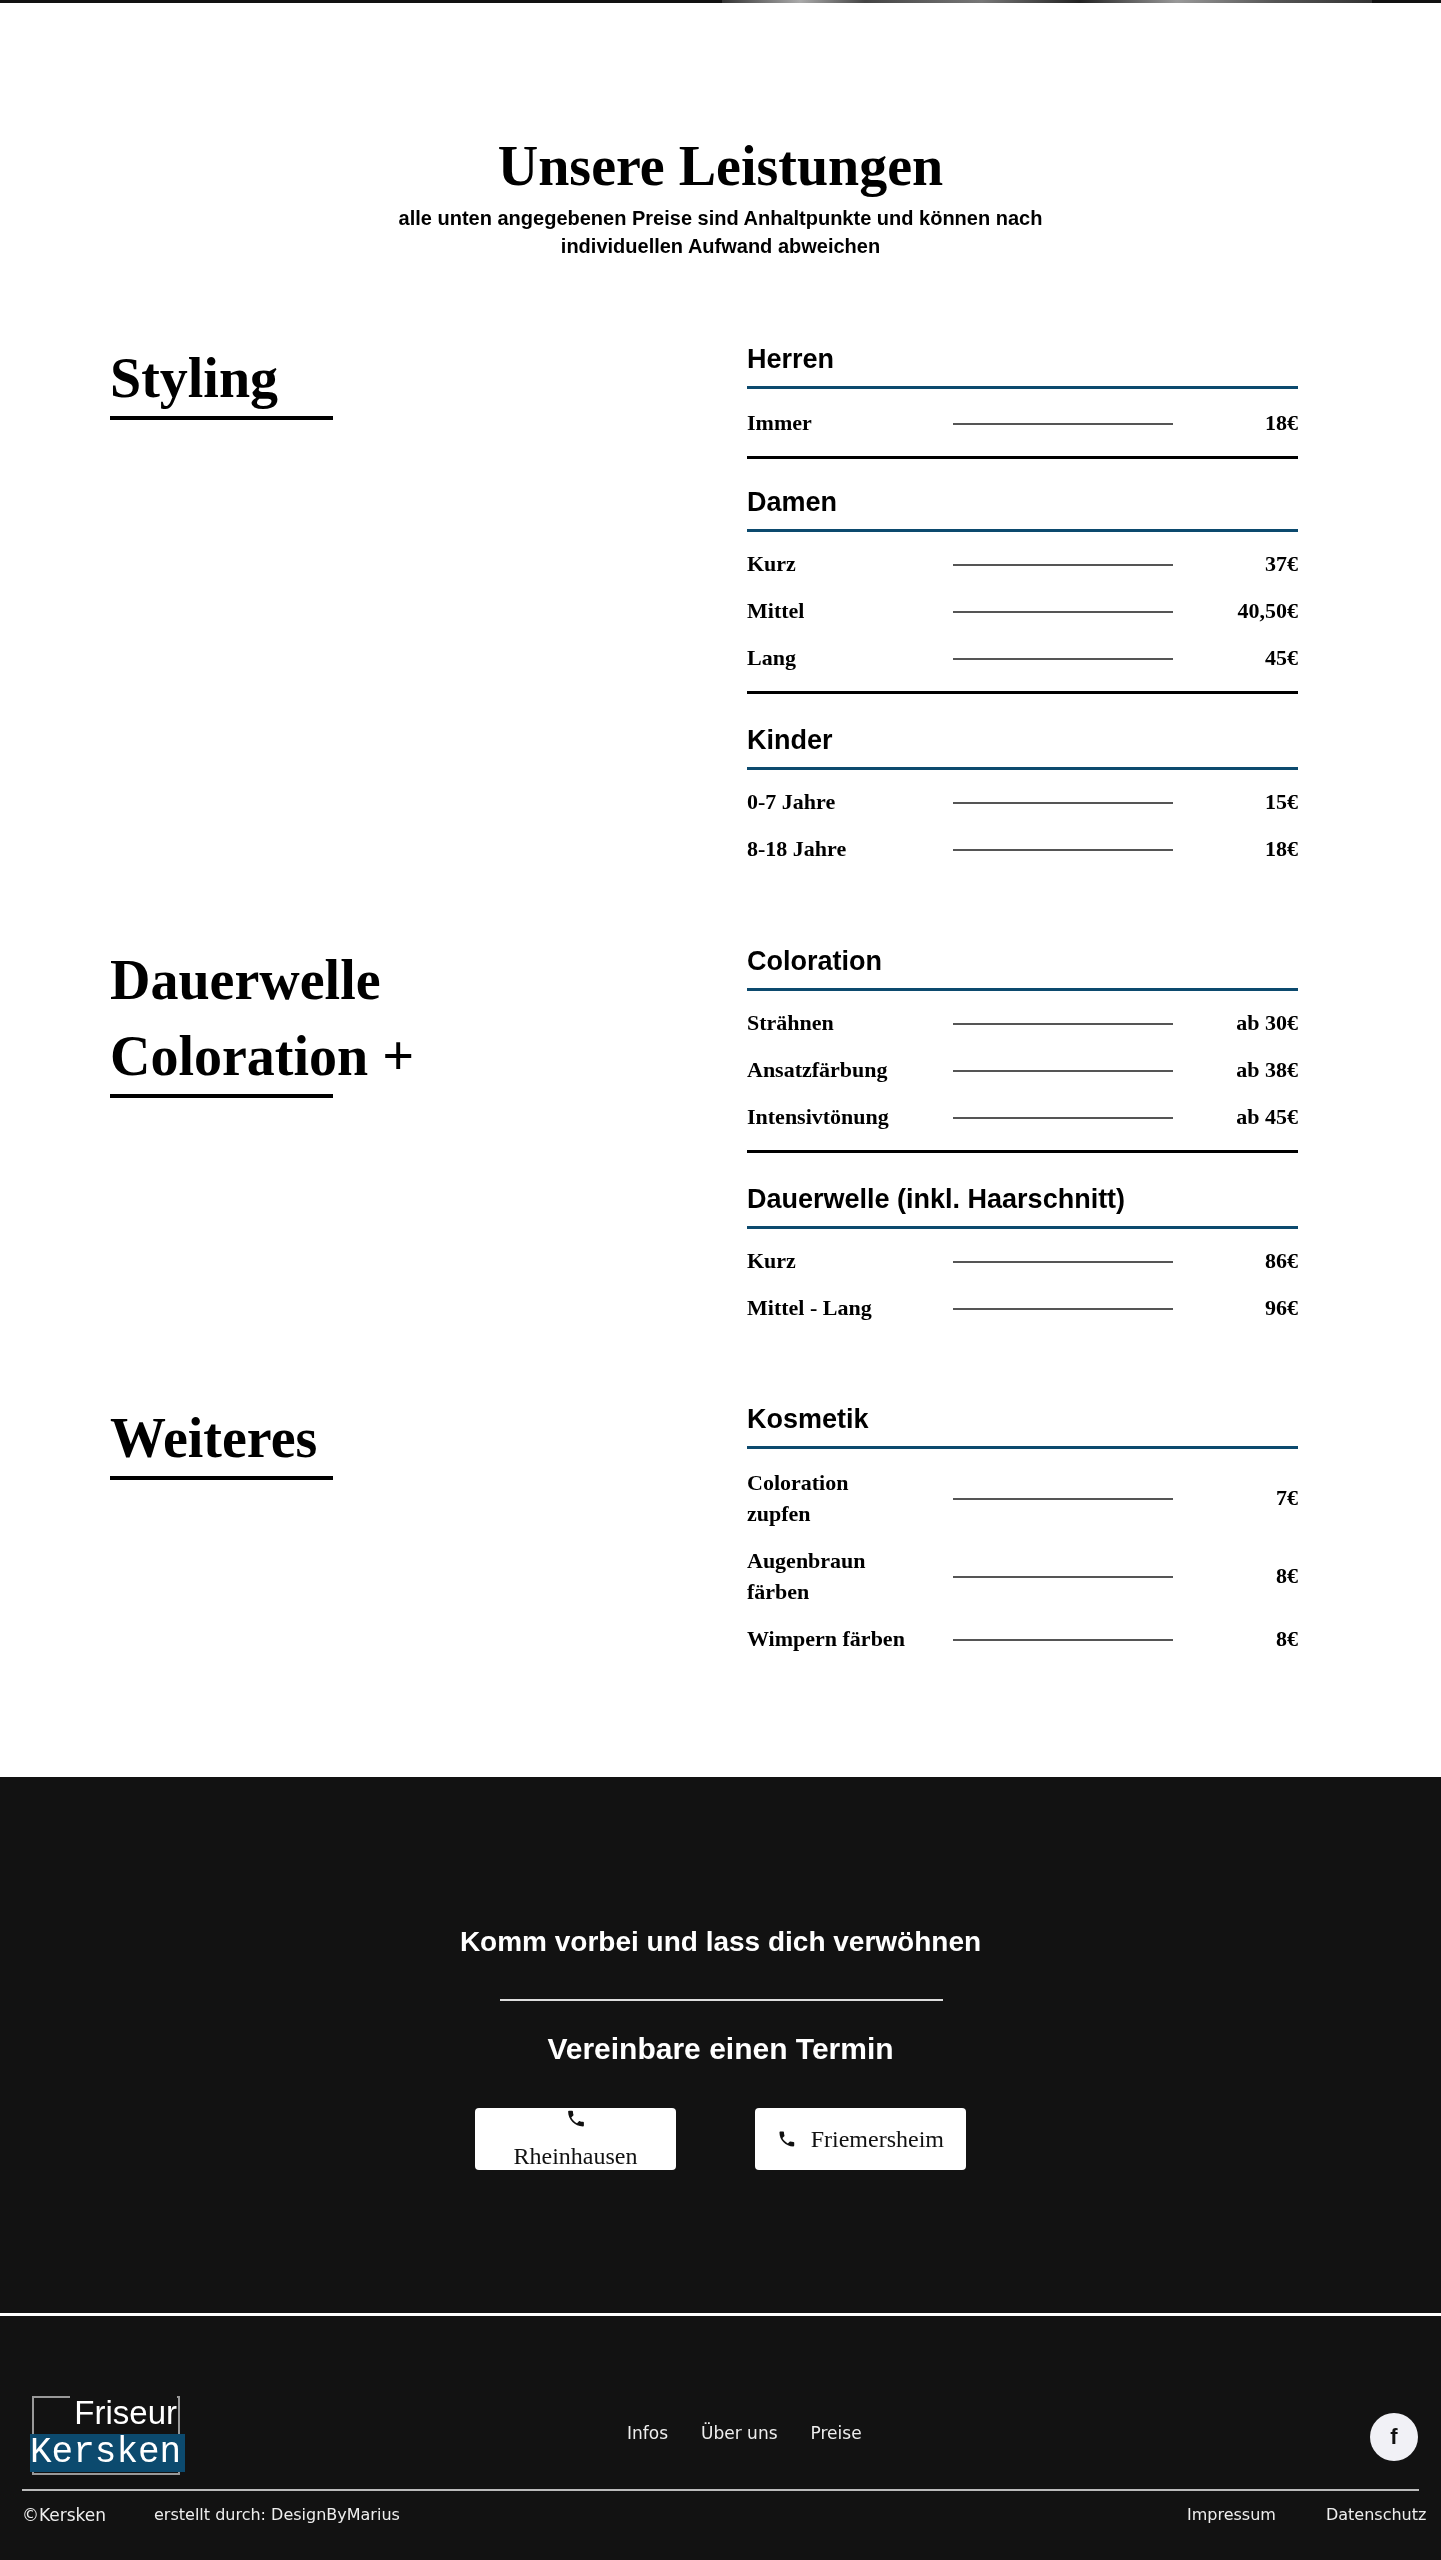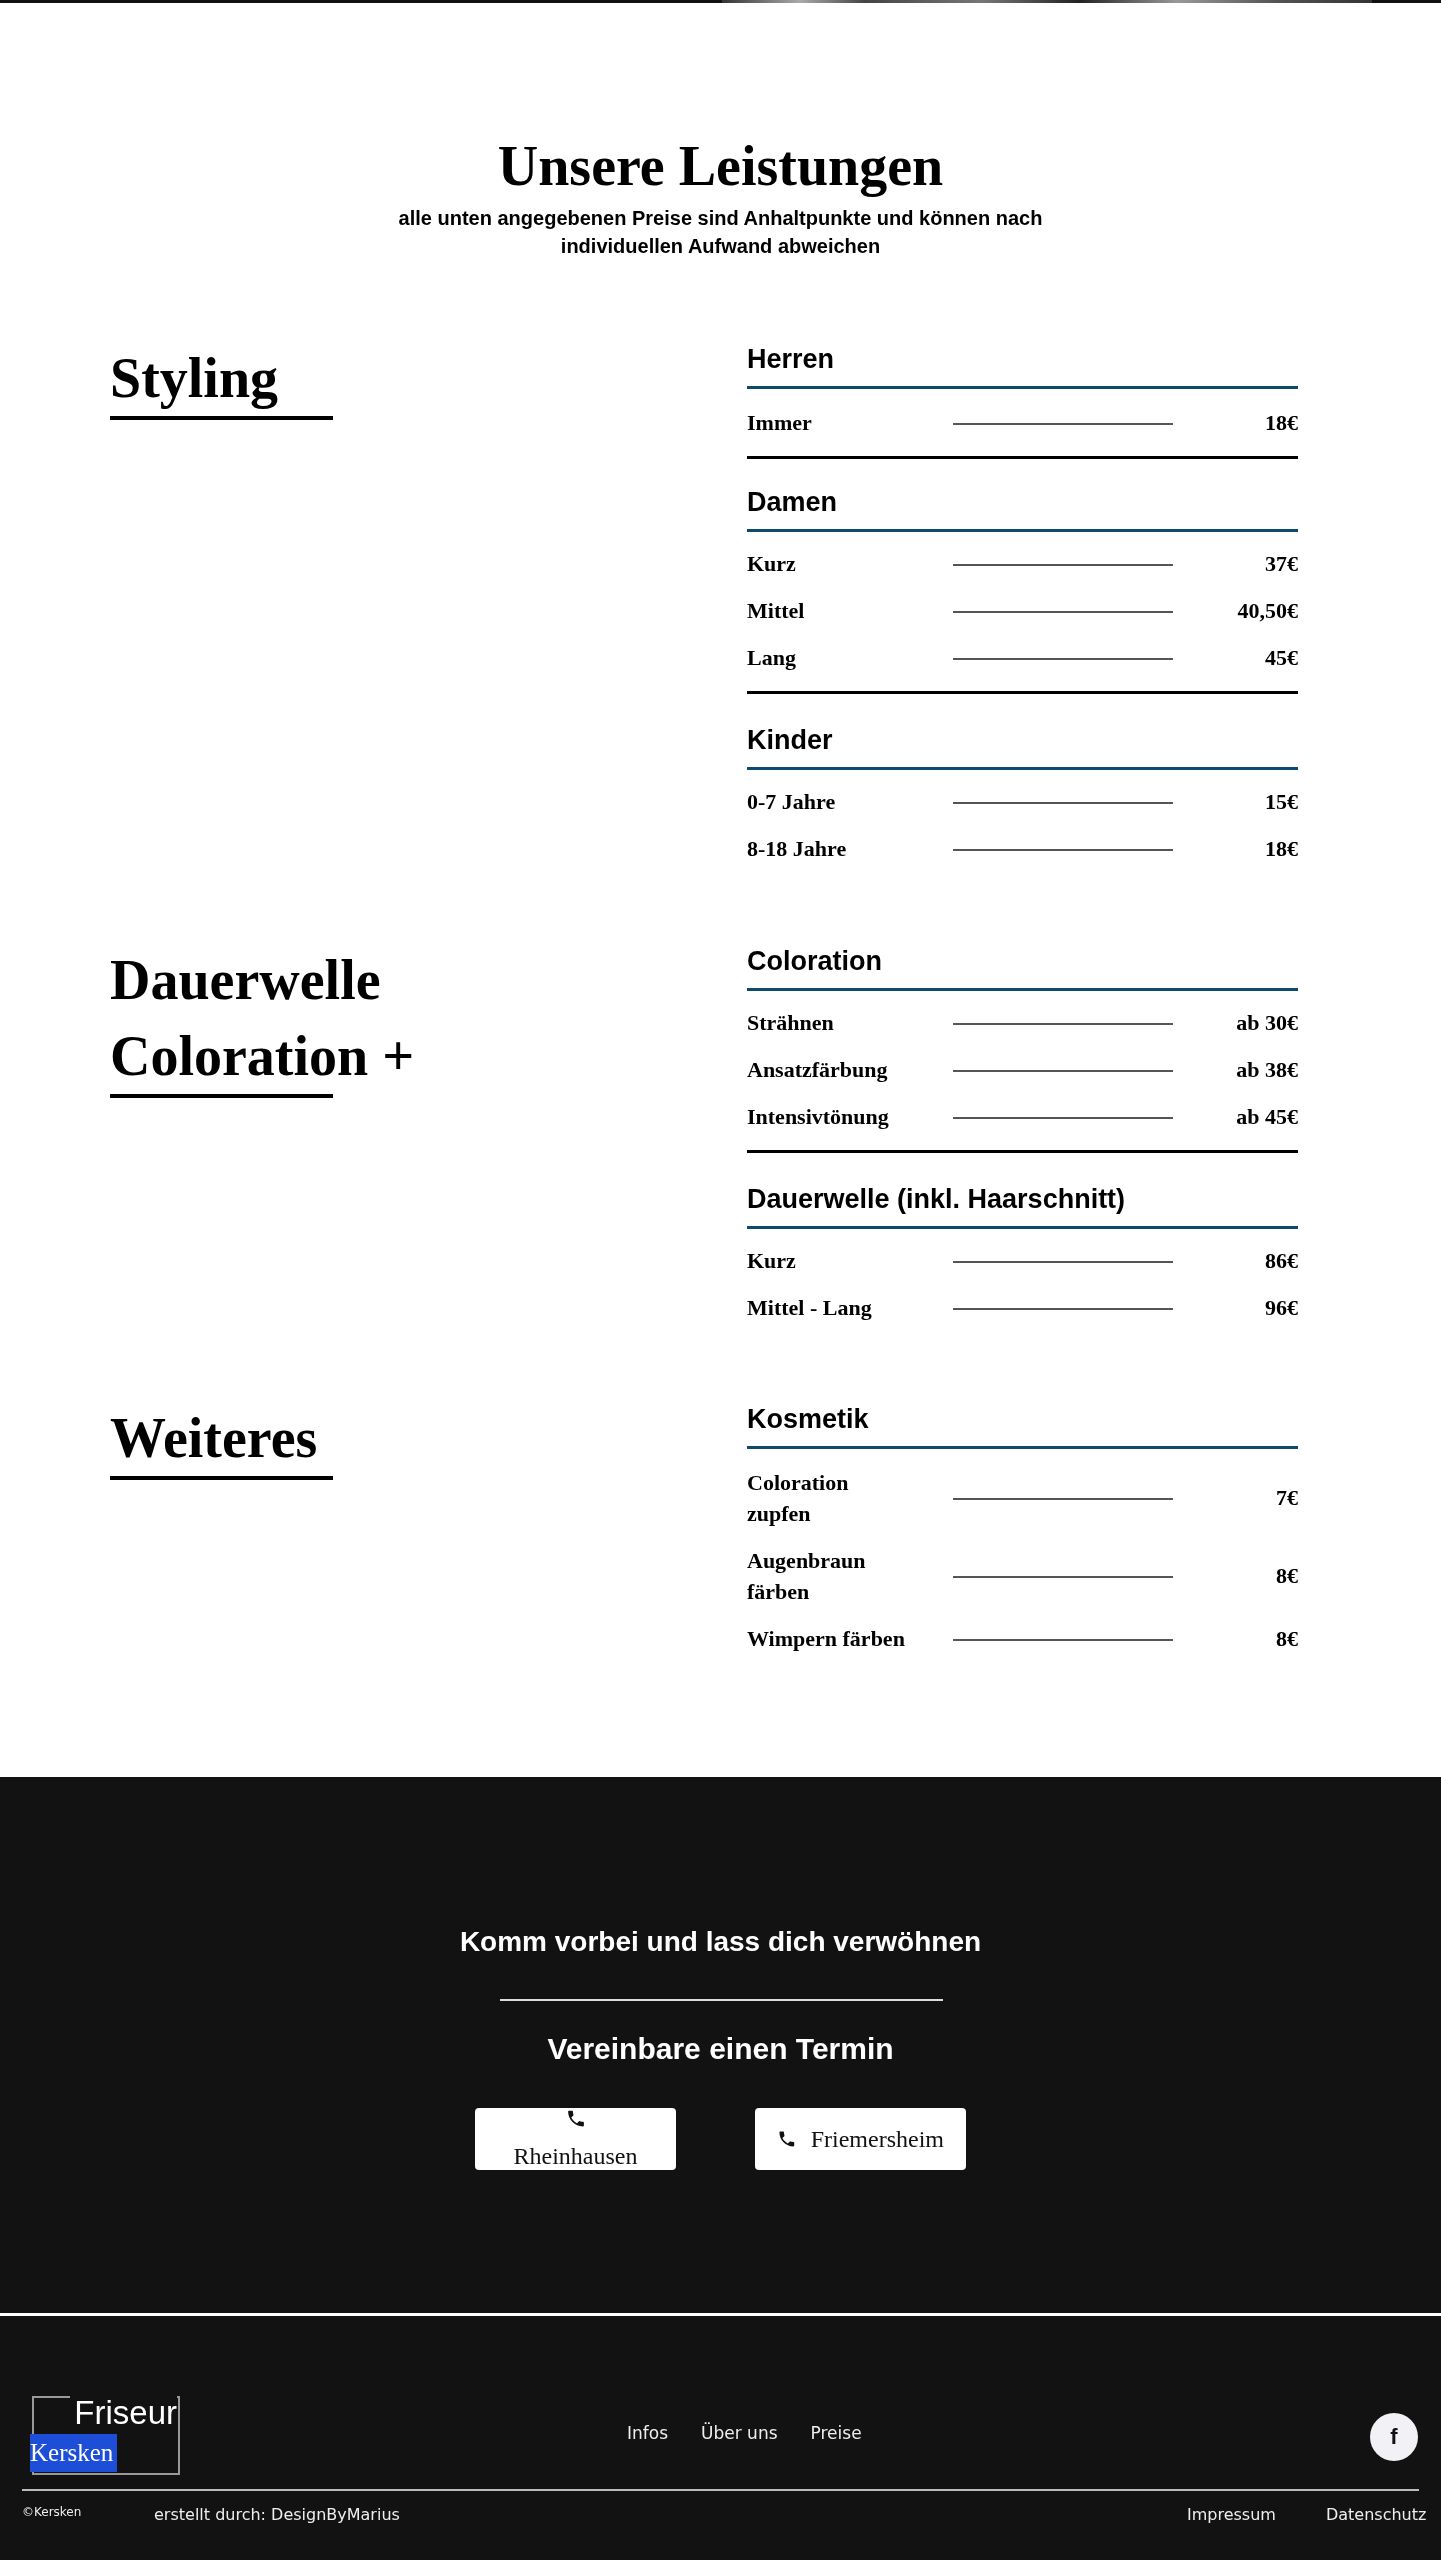--- a/index.html
+++ b/index.html
@@ -29,28 +29,28 @@
     .cta-title { position: absolute; left: 0; top: 143px; width: 1441px; text-align: center; font-family: "Liberation Sans", sans-serif; font-weight: bold; font-size: 28px; line-height: 44px; }
     .cta-divider { position: absolute; left: 500px; top: 222px; width: 443px; height: 2px; background: #ddd; }
     .cta-sub { position: absolute; left: 0; top: 252px; width: 1441px; text-align: center; font-family: "Liberation Sans", sans-serif; font-weight: bold; font-size: 30px; line-height: 40px; }
     .call-btn { position: absolute; top: 331px; height: 62px; background: #fff; border-radius: 4px; color: #111; display: flex; align-items: center; padding: 0 22px; gap: 14px; font-family: "Liberation Serif", serif; font-size: 24px; cursor: pointer; }
     .call-btn svg { width: 28px; height: 28px; }
 
     .footer-divider { position: absolute; left: 0; top: 536px; width: 1441px; height: 3px; background: #fff; }
     .logo { position: absolute; left: 31px; top: 619px; width: 150px; height: 79px; }
     .logo .frame { position: absolute; left: 1px; top: 0; width: 148px; height: 79px; border: 2px solid #999; }
     .logo .l1 { position: absolute; right: 4px; top: -2px; font-family: "Liberation Sans", sans-serif; font-size: 33px; line-height: 38px; color: #fff; background: #121212; padding-left: 4px; }
-    .logo .l2 { position: absolute; left: -1px; top: 38px; font-family: Liberation Serif, serif; font-size: 25px; line-height: 38px; color: #fff; background: #1d4ed8; padding-right: 4px; }
+    .logo .l2 { position: absolute; left: -1px; top: 38px; font-family: Liberation Mono, monospace; font-size: 36px; line-height: 38px; color: #fff; background: #0c4a6e; padding-right: 4px; }
 
     .footer-nav { position: absolute; left: 627px; top: 646px; display: flex; gap: 33px; font-family: "DejaVu Sans", sans-serif; font-size: 17px; color: #eee; }
     .footer-nav a { color: #eee; text-decoration: none; }
     .fb { position: absolute; left: 1370px; top: 636px; width: 48px; height: 48px; border-radius: 50%; background: #f1f1f6; display: flex; align-items: center; justify-content: center; color: #111; font-family: "Liberation Sans", sans-serif; font-weight: bold; font-size: 22px; cursor: pointer; }
 
     .footer-line { position: absolute; left: 22px; top: 712px; width: 1397px; height: 2px; background: #bbb; }
-    .copyright { position: absolute; left: 22px; top: 728px; font-family: "DejaVu Sans", sans-serif; font-size: 12px; color: #eee; }
+    .copyright { position: absolute; left: 22px; top: 728px; font-family: "DejaVu Sans", sans-serif; font-size: 17px; color: #eee; }
     .credit { position: absolute; left: 154px; top: 728px; font-family: "DejaVu Sans", sans-serif; font-size: 16px; color: #eee; }
     .legal { position: absolute; left: 1187px; top: 728px; display: flex; gap: 50px; font-family: "DejaVu Sans", sans-serif; font-size: 16px; }
     .legal a { color: #eee; text-decoration: none; }
   </style>
 </head>
 <body>
 
 <div class="top-strip">
     <div class="img-strip"></div>
   </div>

